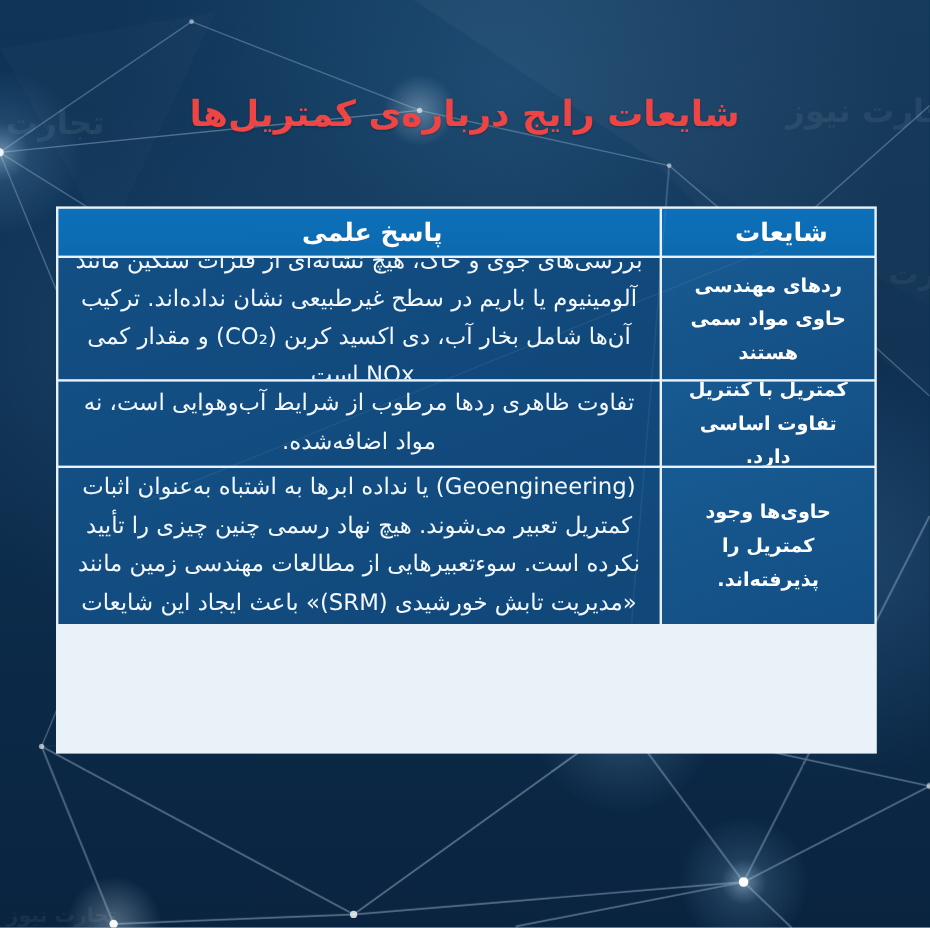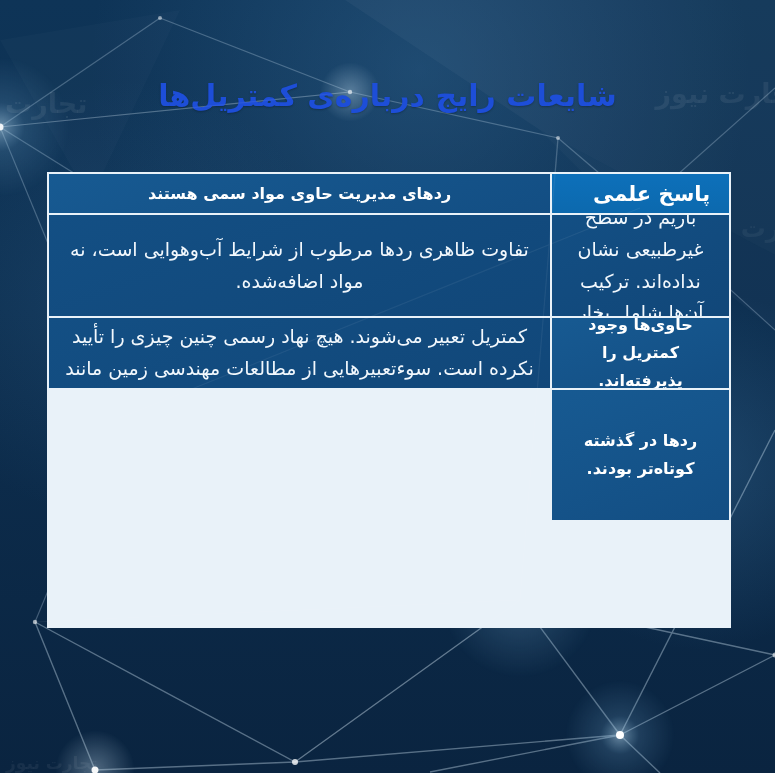--- a/index.html
+++ b/index.html
@@ -29,21 +29,21 @@
   .wm3 { right: -42px; top: 214px; font-size: 25px; color: rgba(255,255,255,0.05); }
   .wm4 { left: 6px; bottom: 0px; font-size: 17px; color: rgba(255,255,255,0.06); }
   .page-title {
     position: absolute;
     z-index: 2;
     top: 78px;
     left: 0; right: 0;
     text-align: center;
     font-size: 30px;
     font-weight: bold;
-    color: #1d4ed8;
+    color: #ef4444;
     letter-spacing: 0px;
     text-shadow: 0 1px 2px rgba(0,0,0,0.25);
   }
   .rumor-table {
     position: absolute;
     z-index: 3;
     left: 47px;
     top: 172px;
     width: 684px;
     height: 456px;
@@ -163,31 +163,32 @@
 
 <div class="watermark wm1">تجارت نیوز</div>
 <div class="watermark wm2">تجارت نیوز</div>
 <div class="watermark wm3">تجارت نیوز</div>
 <div class="watermark wm4">تجارت نیوز</div>
 
 <h1 class="page-title">شایعات رایج درباره‌ی کمتریل‌ها</h1>
 
 <div class="rumor-table">
 
+  <div class="cell cell-header">شایعات</div>
   <div class="cell cell-header">پاسخ علمی</div>
 
-  <div class="cell cell-rumor">ردهای مدیریت حاوی مواد سمی هستند</div>
+  <div class="cell cell-rumor">ردهای مهندسی حاوی مواد سمی هستند</div>
   <div class="cell cell-answer">بررسی‌های جوی و خاک، هیچ نشانه‌ای از فلزات سنگین مانند آلومینیوم یا باریم در سطح غیرطبیعی نشان نداده‌اند. ترکیب آن‌ها شامل بخار آب، دی اکسید کربن (CO₂) و مقدار کمی NOx است.</div>
 
+  <div class="cell cell-rumor">کمتریل با کنتریل تفاوت اساسی دارد.</div>
   <div class="cell cell-answer">تفاوت ظاهری ردها مرطوب از شرایط آب‌وهوایی است، نه مواد اضافه‌شده.</div>
 
   <div class="cell cell-rumor r3">حاوی‌ها وجود کمتریل را پذیرفته‌اند.</div>
   <div class="cell cell-answer r3">گزارش‌ها درباره‌ی مهندسی زمین شناسی (Geoengineering) یا نداده ابرها به اشتباه به‌عنوان اثبات کمتریل تعبیر می‌شوند. هیچ نهاد رسمی چنین چیزی را تأیید نکرده است. سوءتعبیرهایی از مطالعات مهندسی زمین مانند «مدیریت تابش خورشیدی (SRM)» باعث ایجاد این شایعات شده است.</div>
 
-  <div class="cell cell-rumor">ردها در گذشته کوتاه‌تر بودند.</div>
 </div>
 
 <svg id="fg-svg" viewBox="0 0 775 773" xmlns="http://www.w3.org/2000/svg">
   <g stroke="#ffffff" stroke-width="1.2" opacity="0.06" fill="none">
     <path d="M520,600 L558,138"></path>
     <path d="M295,762 L520,600"></path>
     <path d="M0,127 L350,92"></path>
     <path d="M120,418 L640,208"></path>
     <path d="M35,622 L520,600"></path>
   </g>

